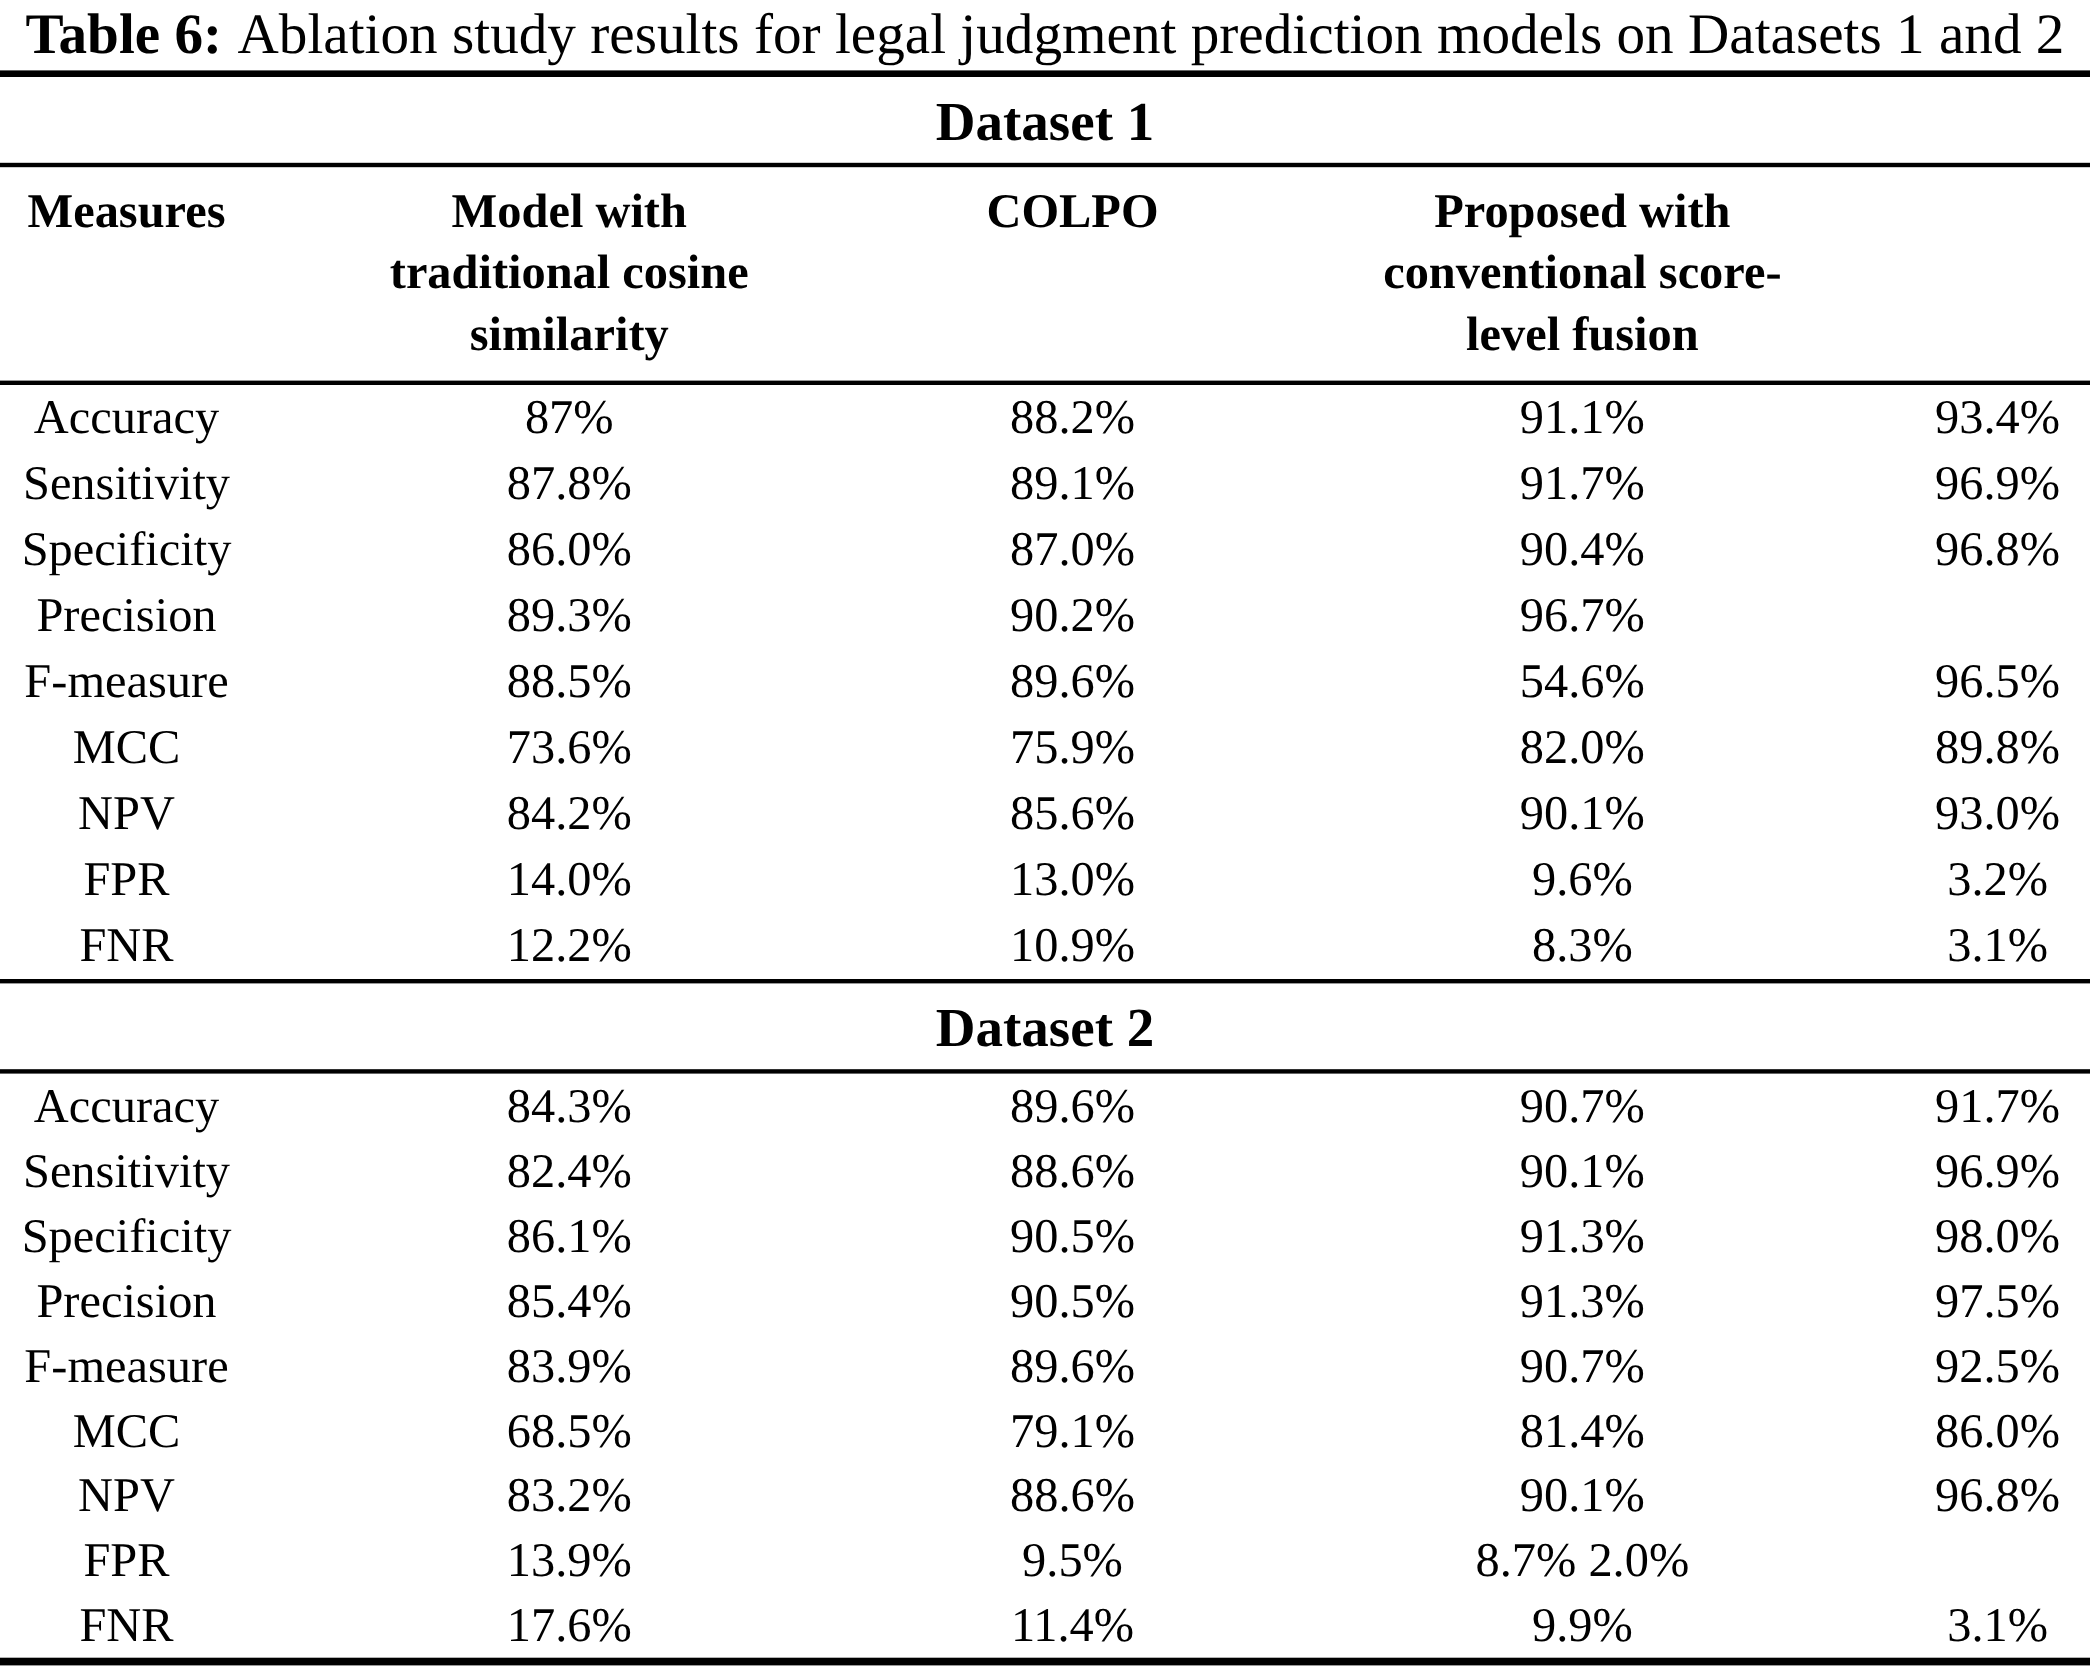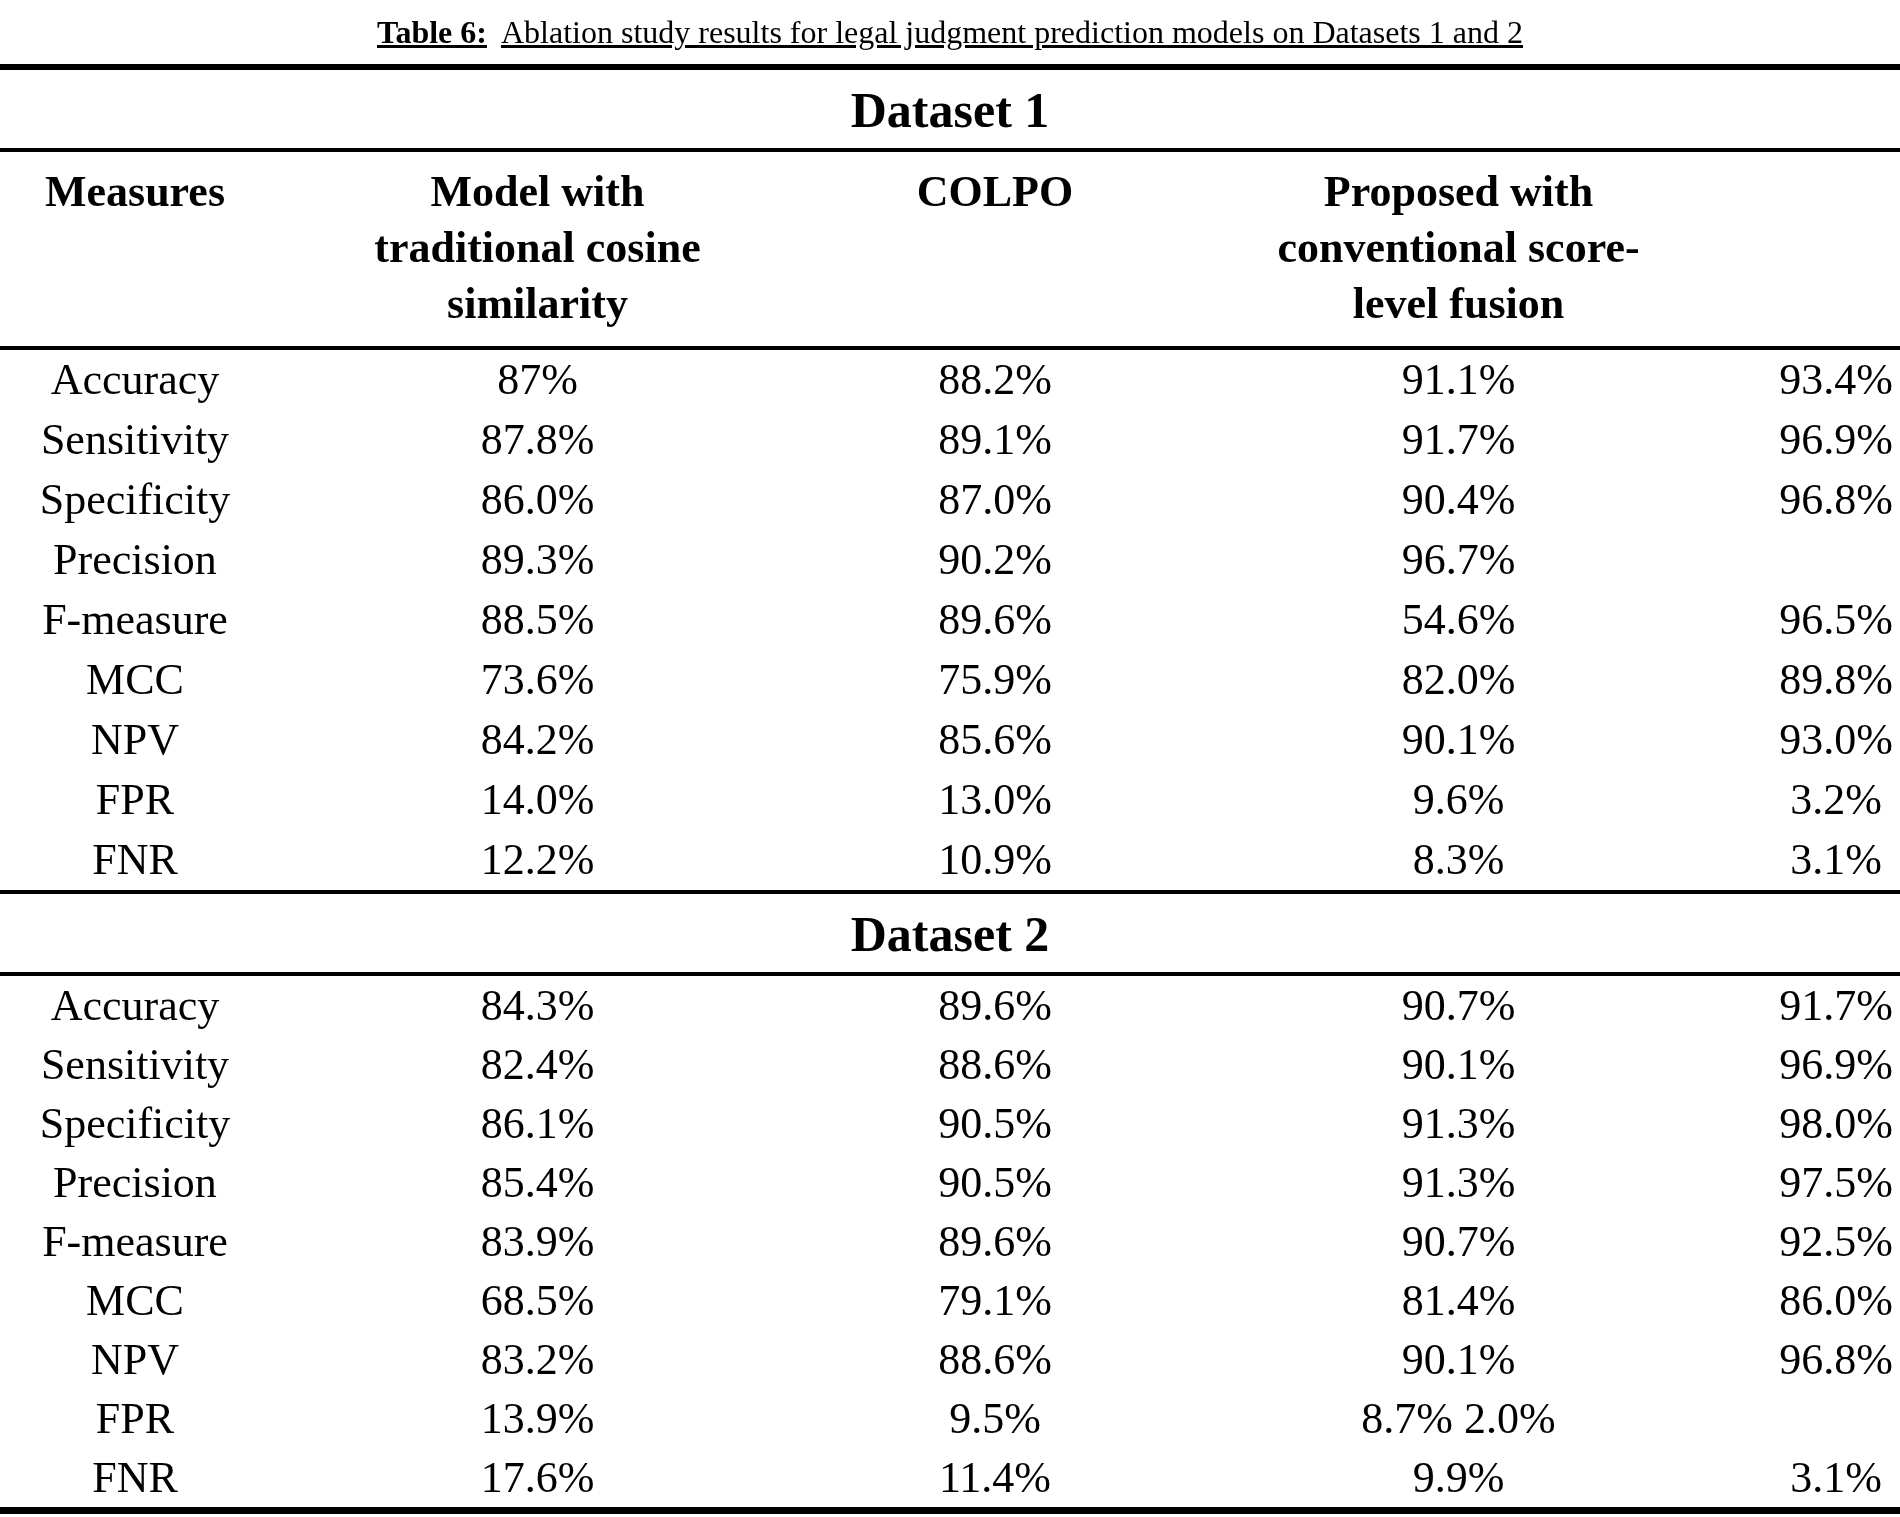--- a/index.html
+++ b/index.html
@@ -13,27 +13,26 @@
     height: 1517px;
     background: #ffffff;
     color: #000000;
     font-family: "Liberation Serif", "DejaVu Serif", serif;
     overflow: hidden;
     box-sizing: border-box;
   }
   
   .caption {
     text-align: center;
-    font-size: 32px;
+    font-size: 52px;
     line-height: 48px;
     padding-top: 8px;
     height: 64px;
     white-space: nowrap;
     box-sizing: border-box;
-    text-decoration: underline;
   }
   .caption-tag {
     font-weight: bold;
     margin-right: 14px;
   }
   
   .rule {
     width: 1900px;
     background: #000000;
     height: 4px;
@@ -46,21 +45,20 @@
     font-weight: bold;
     font-size: 50px;
     line-height: 46px;
     padding: 17px 0 15px 0;
   }
   
   .grid-row {
     display: grid;
     grid-template-columns: 230px 575px 340px 587px 168px;
     width: 1831px;
-    margin-left: 20px;
   }
   .cell {
     text-align: center;
     font-size: 44px;
     overflow: hidden;
   }
   
   .header-row {
     padding: 12px 0 14px 0;
   }

